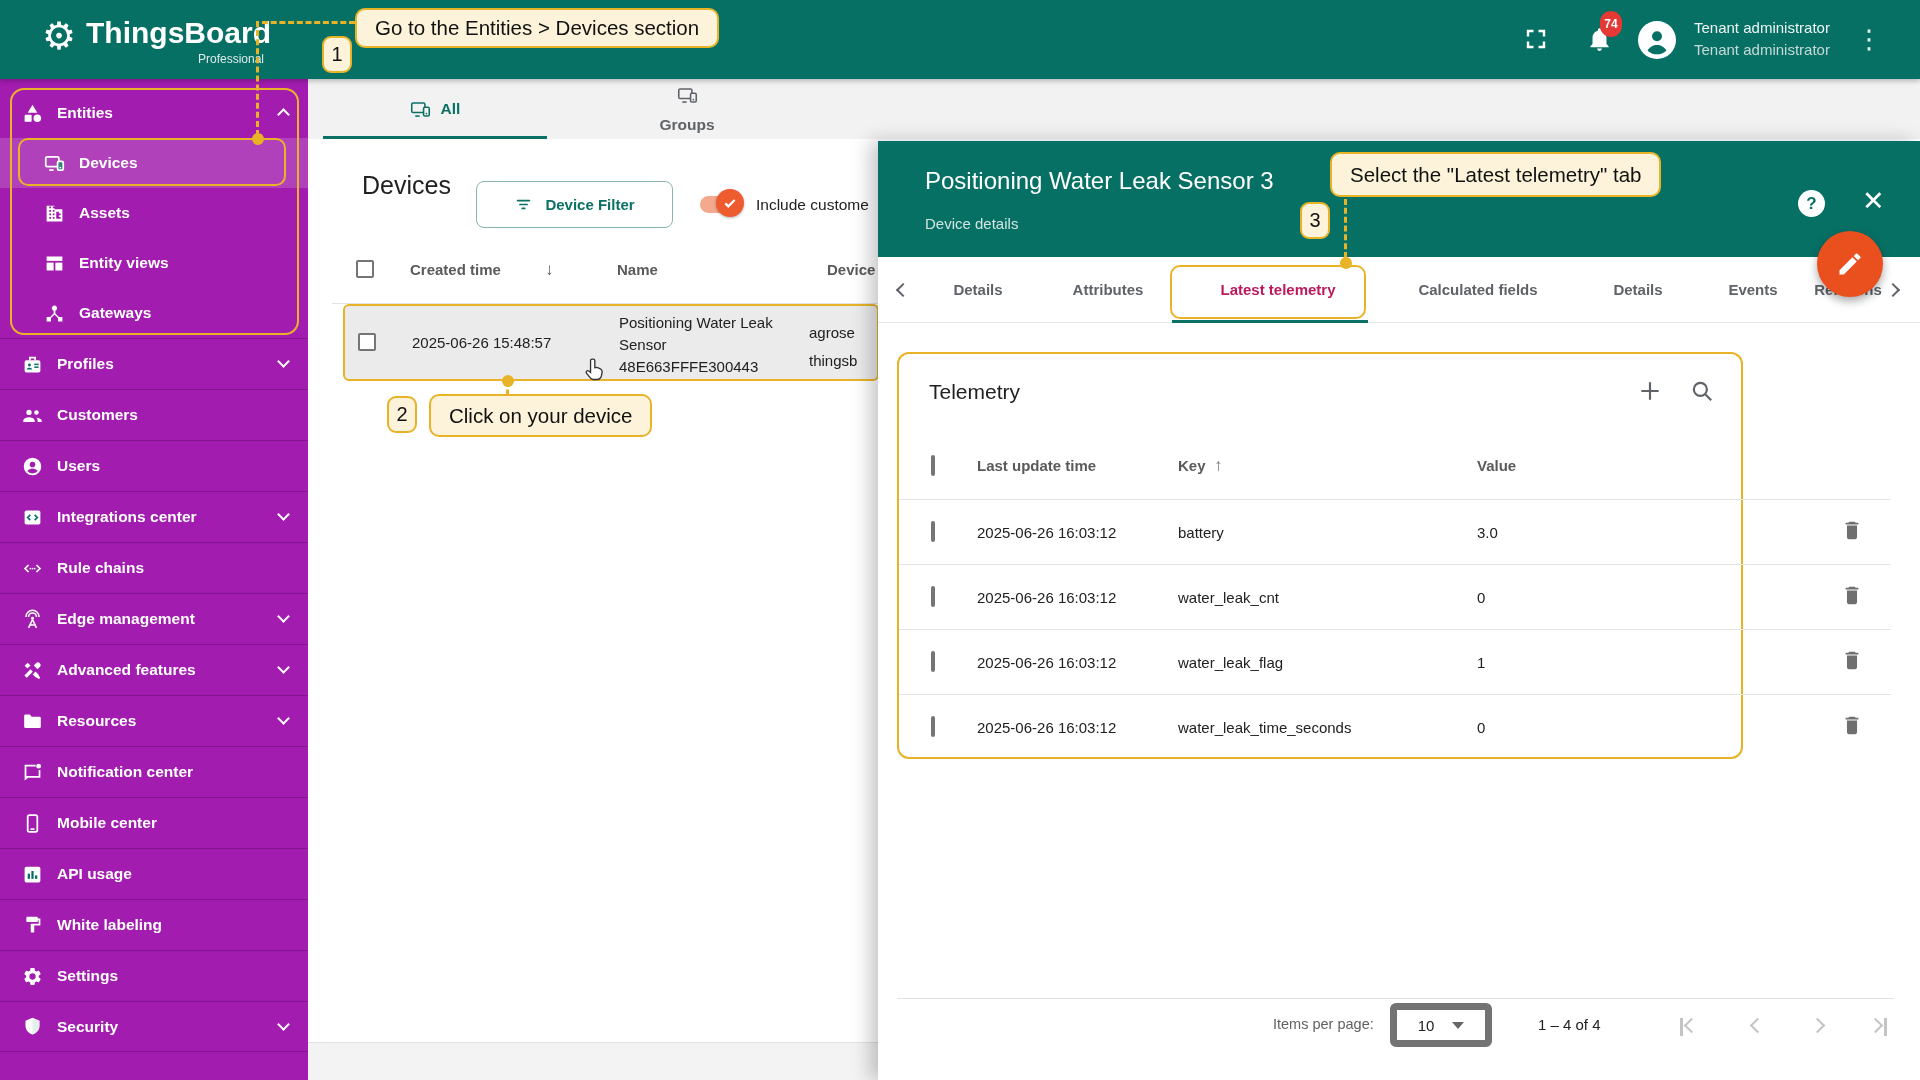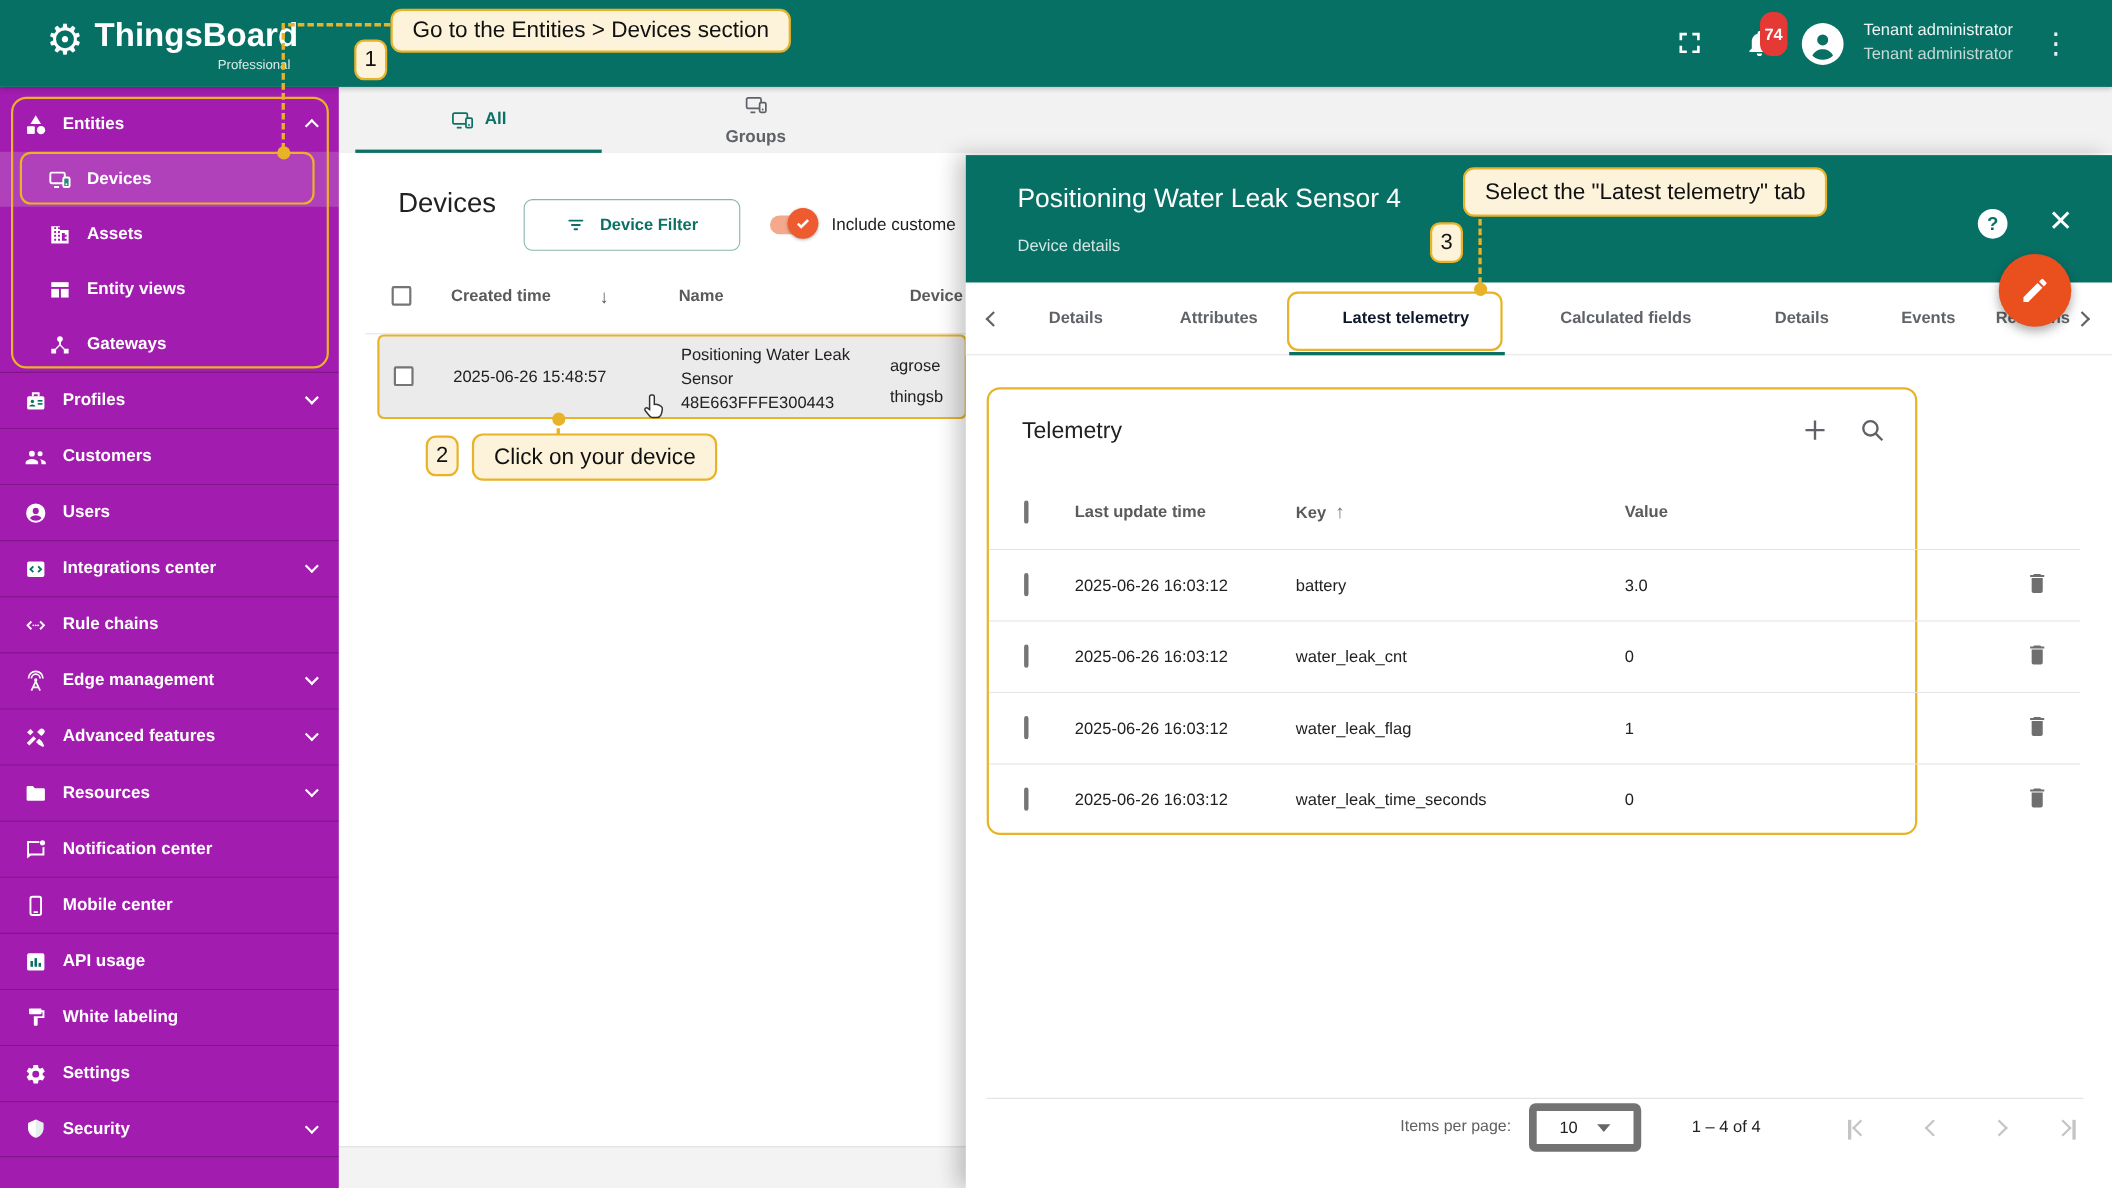--- a/index.html
+++ b/index.html
@@ -7,22 +7,22 @@
     font-family:"Liberation Sans", sans-serif; }
 
   
   #app-header { position:absolute; left:0; top:0; width:1920px; height:79px;
     background:#077065; z-index:40; box-shadow:0 2px 5px rgba(0,0,0,.25); }
   .logo-mark { position:absolute; left:42px; top:14px; font-size:38px; color:#fff; }
   .logo-title { position:absolute; left:86px; top:16px; font-size:30px; font-weight:600; color:#fff; }
   .logo-sub { position:absolute; left:86px; top:52px; width:178px; text-align:right;
     font-size:12px; color:#dcebe9; }
   .hdr-ic { position:absolute; cursor:pointer; }
-  .badge { position:absolute; left:1600px; top:11px; min-width:22px; height:40px;
-    border-radius:11px; background:#e53935; color:#fff; font-size:15px; font-weight:bold;
+  .badge { position:absolute; left:1600px; top:11px; min-width:22px; height:26px;
+    border-radius:11px; background:#e53935; color:#fff; font-size:12px; font-weight:bold;
     display:flex; align-items:center; justify-content:center; padding:0 4px; z-index:2; }
   .avatar { position:absolute; left:1638px; top:21px; width:38px; height:38px;
     border-radius:50%; background:#fff; display:flex; align-items:center; justify-content:center; }
   .acct { position:absolute; left:1694px; top:17px; font-size:15px; line-height:22px; }
   .acct .l1 { color:#eef5f4; } .acct .l2 { color:#c6d9d6; }
   .kebab { position:absolute; left:1856px; top:24px; font-size:26px; color:#e8f0ee; cursor:pointer; }
 
   
   #sidebar { position:absolute; left:0; top:79px; width:308px; height:1001px;
     background:#a21caf; z-index:30; padding-top:9px; }
@@ -88,21 +88,21 @@
   .p-title { position:absolute; left:47px; top:26px; font-size:24px; color:#fff; white-space:nowrap; }
   .p-sub { position:absolute; left:47px; top:74px; font-size:15px; color:rgba(255,255,255,.82); }
   .help-c { position:absolute; left:920px; top:49px; width:27px; height:27px; border-radius:50%;
     background:#fff; color:#077065; font-weight:bold; font-size:17px; display:flex;
     align-items:center; justify-content:center; cursor:pointer; }
   .close-x { position:absolute; left:984px; top:44px; font-size:27px; color:#fff; cursor:pointer; }
   .p-tabs { position:absolute; left:0; top:116px; width:1042px; height:66px; background:#fff;
     border-bottom:1px solid #e7e7e7; }
   .ptab { position:absolute; top:116px; height:66px; line-height:66px; text-align:center;
     font-size:15px; font-weight:700; color:#5f6368; cursor:pointer; white-space:nowrap; }
-  .ptab.active { color:#0f172a; }
+  .ptab.active { color:#be185d; }
   .tchev { position:absolute; width:10px; height:10px; border-right:2.4px solid #5f6368;
     border-bottom:2.4px solid #5f6368; cursor:pointer; }
   .tab-underline { position:absolute; left:294px; top:179px; width:196px; height:3px; background:#0a7164; z-index:24; }
   .tab-outline { left:292px; top:124px; width:196px; height:54px; border-radius:10px; z-index:26; }
   .fab { position:absolute; left:939px; top:90px; width:66px; height:66px; border-radius:50%;
     background:#ea4f1e; z-index:28; display:flex; align-items:center; justify-content:center;
     box-shadow:0 4px 10px rgba(0,0,0,.35); cursor:pointer; }
 
   .tele-card { position:absolute; left:19px; top:211px; width:846px; height:407px;
     border:2.5px solid #e9b328; border-radius:12px; background:#fff; }
@@ -438,21 +438,21 @@
 <div class="gray-strip"></div>
 
 <span class="cursor-hand">
   <svg viewBox="0 0 24 24" width="27" height="27">
       <path fill="#fff" stroke="#333" stroke-width="1.2" d="M10 2.8c.8 0 1.4.6 1.4 1.4v6.2l1.2-.2c.3-.1 4.4.7 5.2 2.8.3.8-.2 4.2-1.1 6-.6 1.2-1.6 1.9-3.2 1.9h-3.4c-1 0-1.9-.4-2.5-1.2l-3.5-4.3c-.5-.6-.4-1.5.2-2 .5-.4 1.3-.4 1.8 0l1.5 1.1V4.2c0-.8.6-1.4 1.4-1.4z"></path>
     </svg>
 </span>
 
 <div id="panel">
   <div class="p-header">
-    <div class="p-title">Positioning Water Leak Sensor 4</div>
+    <div class="p-title">Positioning Water Leak Sensor 3</div>
     <div class="p-sub">Device details</div>
     <div class="help-c">?</div>
     <div class="close-x">✕</div>
   </div>
 
   <div class="p-tabs"></div>
   <span class="tchev" style="left:20px; top:144px; transform:rotate(135deg);"></span>
   <div class="ptab" style="left:60px; width:80px;">Details</div>
   <div class="ptab" style="left:180px; width:100px;">Attributes</div>
   <div class="ptab active" style="left:330px; width:140px;">Latest telemetry</div>

